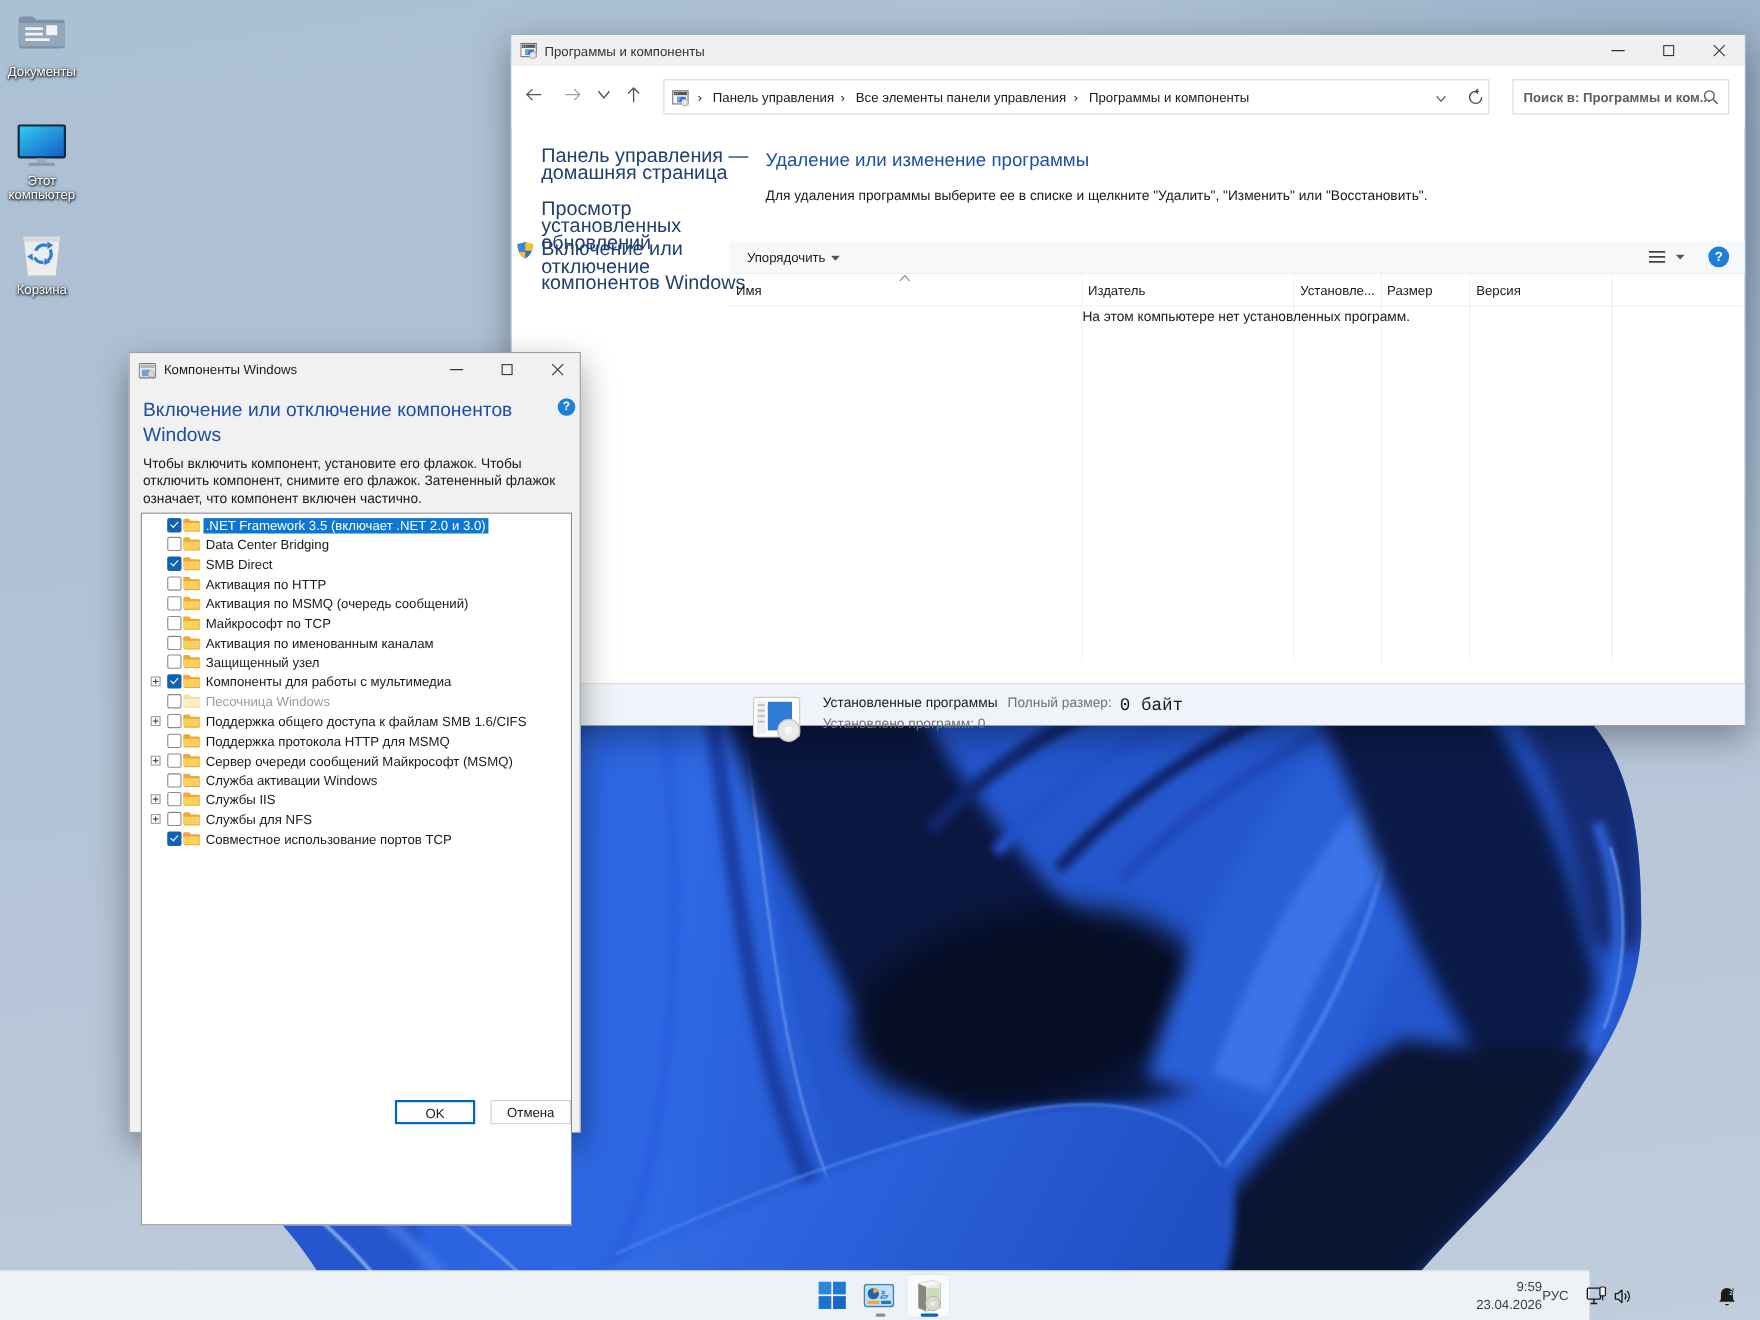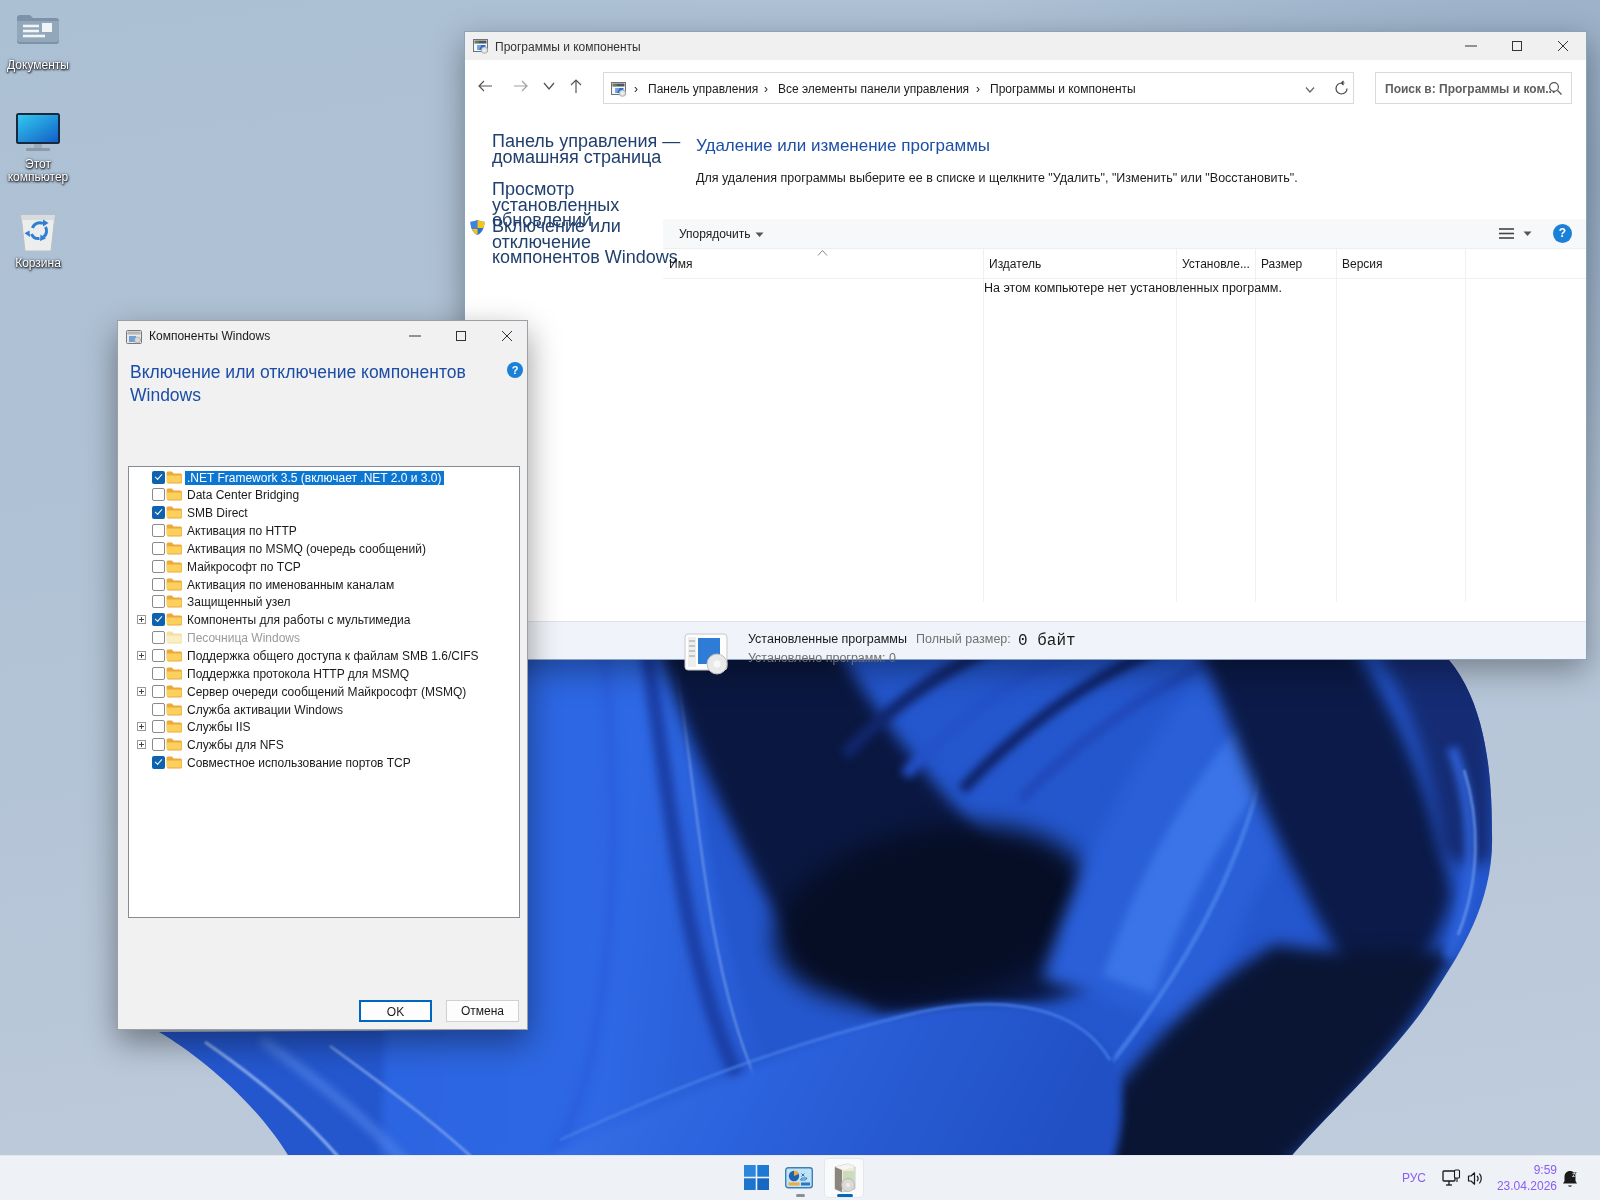--- a/index.html
+++ b/index.html
@@ -23,34 +23,34 @@
 #searchbox { position:absolute; left:910px; top:12px; width:197px; height:32px; border:1px solid #d9d9d9; background:#fff; color:#5e5e5e; }
 .slink { position:absolute; left:27px; line-height:15.5px; width:190px; color:#21406e; font-size:18px;}
 #toolband { position:absolute; left:198px; right:0; top:187px; height:30px; background:#f7f8f9; border-bottom:1px solid #eeeeee;}
 .colsep { position:absolute; top:217px; bottom:57px; width:1px; background:#f0f0f0; }
 .colhdr { position:absolute; top:225px; color:#1a1a1a; }
 #statusbar { position:absolute; left:0; bottom:0; width:100%; height:38px; background:#f0f3f9; border-top:1px solid #dde1e7;}
 
 
 #dlg { position:absolute; left:117px; top:320px; width:411px; height:710px; background:#f1f1f1;
   border:1px solid #9aa0a6; box-shadow:0 12px 30px rgba(0,0,0,0.4); font-size:12px; color:#1a1a1a;}
-#dlist { position:absolute; left:10px; top:145px; width:392px; height:452px; background:#fff; border:1px solid #868c94; }
+#dlist { position:absolute; left:10px; top:145px; width:392px; height:648px; background:#fff; border:1px solid #868c94; }
 .drow { position:absolute; left:1px; height:18px; width:380px; }
 .cb { position:absolute; left:22px; top:2px; width:13px; height:13px; border:1px solid #8a8a8a; border-radius:2px; background:#fff;}
 .cbc { border:none; background:#0f62ad; }
 .cbc:after { content:""; position:absolute; left:3px; top:3px; width:6px; height:3px; border-left:1.6px solid #fff; border-bottom:1.6px solid #fff; transform:rotate(-48deg);}
 .exp { position:absolute; left:7px; top:4px; width:9px; height:9px; border:1px solid #9a9a9a; background:#fff; }
 .exp:before { content:""; position:absolute; left:1px; top:3px; width:5px; height:1px; background:#444;}
 .exp:after { content:""; position:absolute; left:3px; top:1px; width:1px; height:5px; background:#444;}
 .rtxt { position:absolute; left:57px; top:2px; white-space:nowrap; }
 .fld { position:absolute; left:36px; top:2px; width:16px; height:13px; }
 .btn { position:absolute; top:679px; width:73px; height:22px; background:#fdfdfd; text-align:center; line-height:20px; font-size:12px;}
 
 
-#taskbar { position:absolute; left:0; bottom:0; width:1600px; height:45px; background:#eef2f7; border-top:1px solid #e3e7ec; font-size:12px; color:#8b5cf6;}
+#taskbar { position:absolute; left:0; bottom:0; width:1445px; height:45px; background:#eef2f7; border-top:1px solid #e3e7ec; font-size:12px; color:#404040;}
 </style>
 </head>
 <body>
 <div id="desktop">
 <svg id="bloom" viewBox="0 0 1600 1200">
   <defs>
     <linearGradient id="lblockg" x1="0" y1="0" x2="1" y2="0.12">
       <stop offset="0" stop-color="#2c64e0"></stop>
       <stop offset="0.55" stop-color="#2e68e4"></stop>
       <stop offset="1" stop-color="#2352c8"></stop>
@@ -312,20 +312,21 @@
       </svg>
     <svg class="abs" style="left:320px;top:0;" width="46" height="30">
         <rect x="18.5" y="10.5" width="9" height="9" fill="none" stroke="#333" stroke-width="1"></rect>
       </svg>
     <svg class="abs" style="left:366px;top:0;" width="46" height="30">
         <path d="M18 10 L28 20 M28 10 L18 20" stroke="#333" stroke-width="1"></path>
       </svg>
 
     <div class="abs" style="left:12px;top:40px;width:370px;font-size:17.5px;color:#1c4da6;line-height:23px;">Включение или отключение компонентов Windows</div>
     <div class="abs" style="left:389px;top:41px;width:16px;height:16px;border-radius:50%;background:#1a80d8;color:#fff;text-align:center;line-height:16px;font-size:11px;font-weight:bold;">?</div>
+    <div class="abs" style="left:12px;top:92px;width:382px;font-size:12.5px;line-height:16px;">Чтобы включить компонент, установите его флажок. Чтобы отключить компонент, снимите его флажок. Затененный флажок означает, что компонент включен частично.</div>
 
     <div id="dlist">
       <div class="drow" style="top:2px;">
           <span class="cb cbc"></span>
           <svg class="fld" viewBox="0 0 16 13">
             <path d="M0.5 2 q0-1.5 1.5-1.5 h4 l1.5 2 h7 q1.5 0 1.5 1.5 v7 q0 1.5-1.5 1.5 h-12 q-1.5 0-1.5-1.5 z" fill="#eda83a"></path>
             <path d="M0.5 4.5 h15 v5.5 q0 1.5-1.5 1.5 h-12 q-1.5 0-1.5-1.5 z" fill="#fbd05c"></path>
           </svg>
           <span class="rtxt" style="background:#0b77d2;color:#fff;padding:0 2px;margin-left:-2px;">.NET Framework 3.5 (включает .NET 2.0 и 3.0)</span>
         </div>

